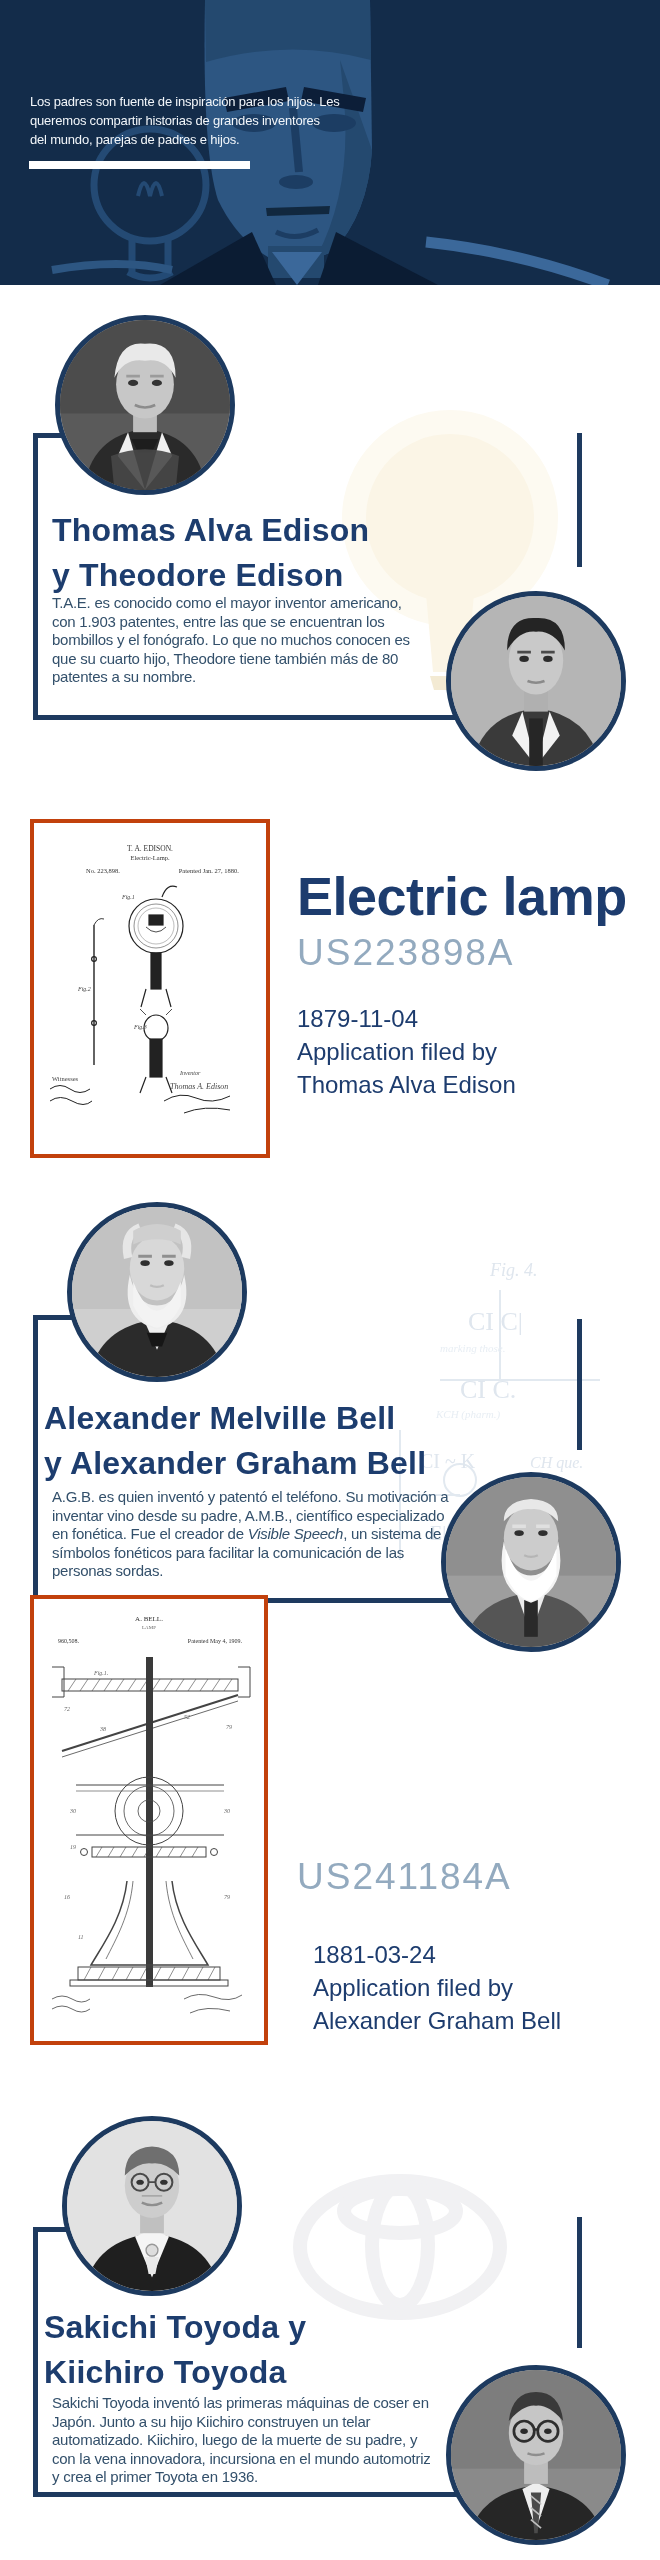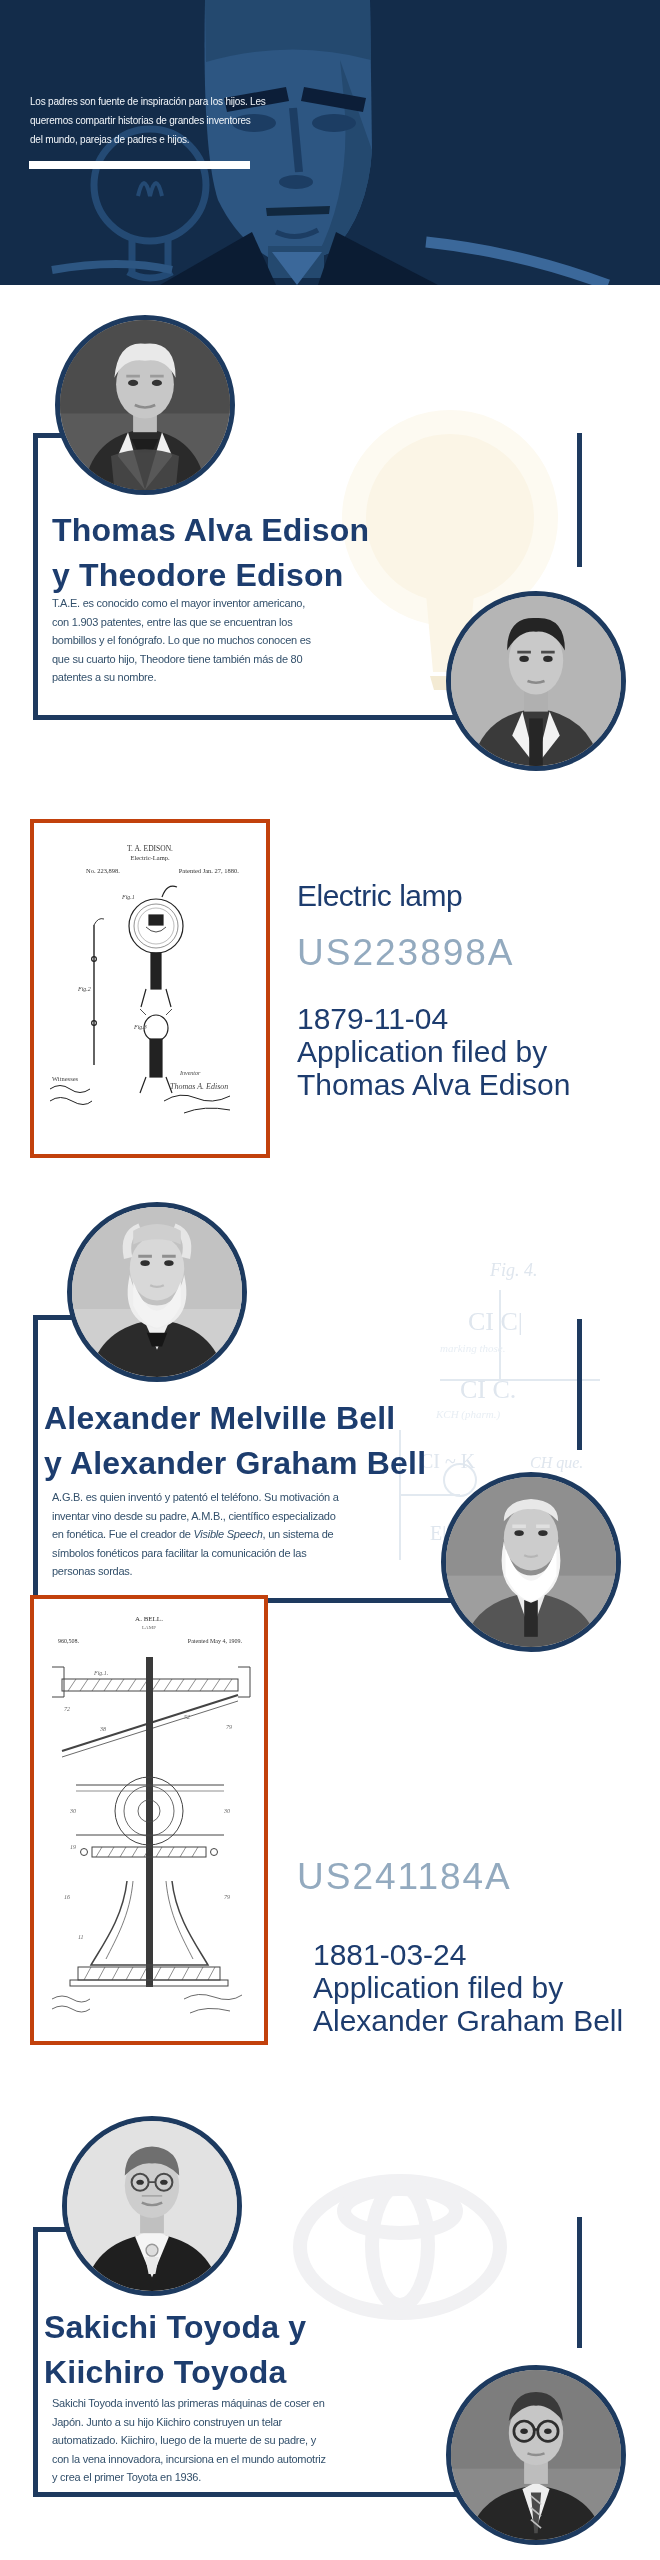--- a/index.html
+++ b/index.html
@@ -4,50 +4,50 @@
 <style>
   html,body{margin:0;padding:0;background:#ffffff;}
   #page{
     position:relative;width:660px;height:2560px;overflow:hidden;
     font-family:"Liberation Sans","DejaVu Sans",sans-serif;background:#ffffff;
   }
   .abs{position:absolute;}
   
   #header{left:0;top:0;width:660px;height:285px;background:#132c4a;}
   #header-intro{
-    left:30px;top:92px;color:#f2f6fa;font-size:10px;line-height:19px;
+    left:30px;top:92px;color:#f2f6fa;font-size:13px;line-height:19px;
     letter-spacing:-0.2px;white-space:pre-line;z-index:5;
   }
   #header-bar{left:29px;top:161px;width:221px;height:8px;background:#ffffff;z-index:5;}
   
   .portrait{
     border-radius:50%;border:5px solid #1d3a5f;overflow:hidden;background:#cccccc;z-index:4;
   }
   .portrait svg{display:block;width:100%;height:100%;}
   .accent{background:#1e3a5f;z-index:2;}
   .pair-heading{
     color:#1d3d6e;font-size:32px;font-weight:700;line-height:45px;
     letter-spacing:0.2px;white-space:pre-line;z-index:5;
   }
   .pair-paragraph{
-    color:#33506b;font-size:11px;line-height:18.5px;letter-spacing:-0.25px;
+    color:#33506b;font-size:15px;line-height:18.5px;letter-spacing:-0.25px;
     white-space:pre-line;z-index:5;
   }
   .patent-card{
     background:#ffffff;border:4px solid #c2410c;z-index:3;
   }
   .patent-title{
-    color:#1d3c6e;font-size:30px;font-weight:400;line-height:44px;
+    color:#1d3c6e;font-size:54px;font-weight:700;line-height:44px;
     letter-spacing:-0.5px;white-space:pre-line;z-index:5;
   }
   .patent-code{
     color:#93aabf;font-size:37px;font-weight:300;letter-spacing:2px;z-index:5;
   }
   .patent-meta{
-    color:#1d3c6e;font-size:30px;font-weight:400;line-height:33px;white-space:pre-line;z-index:5;
+    color:#1d3c6e;font-size:24px;font-weight:400;line-height:33px;white-space:pre-line;z-index:5;
   }
   .watermark{z-index:1;}
   .doc-serif{font-family:"Liberation Serif","DejaVu Serif",serif;}
 </style>
 </head>
 <body>
 
 <div id="page">
 
   <div class="abs" id="header">

